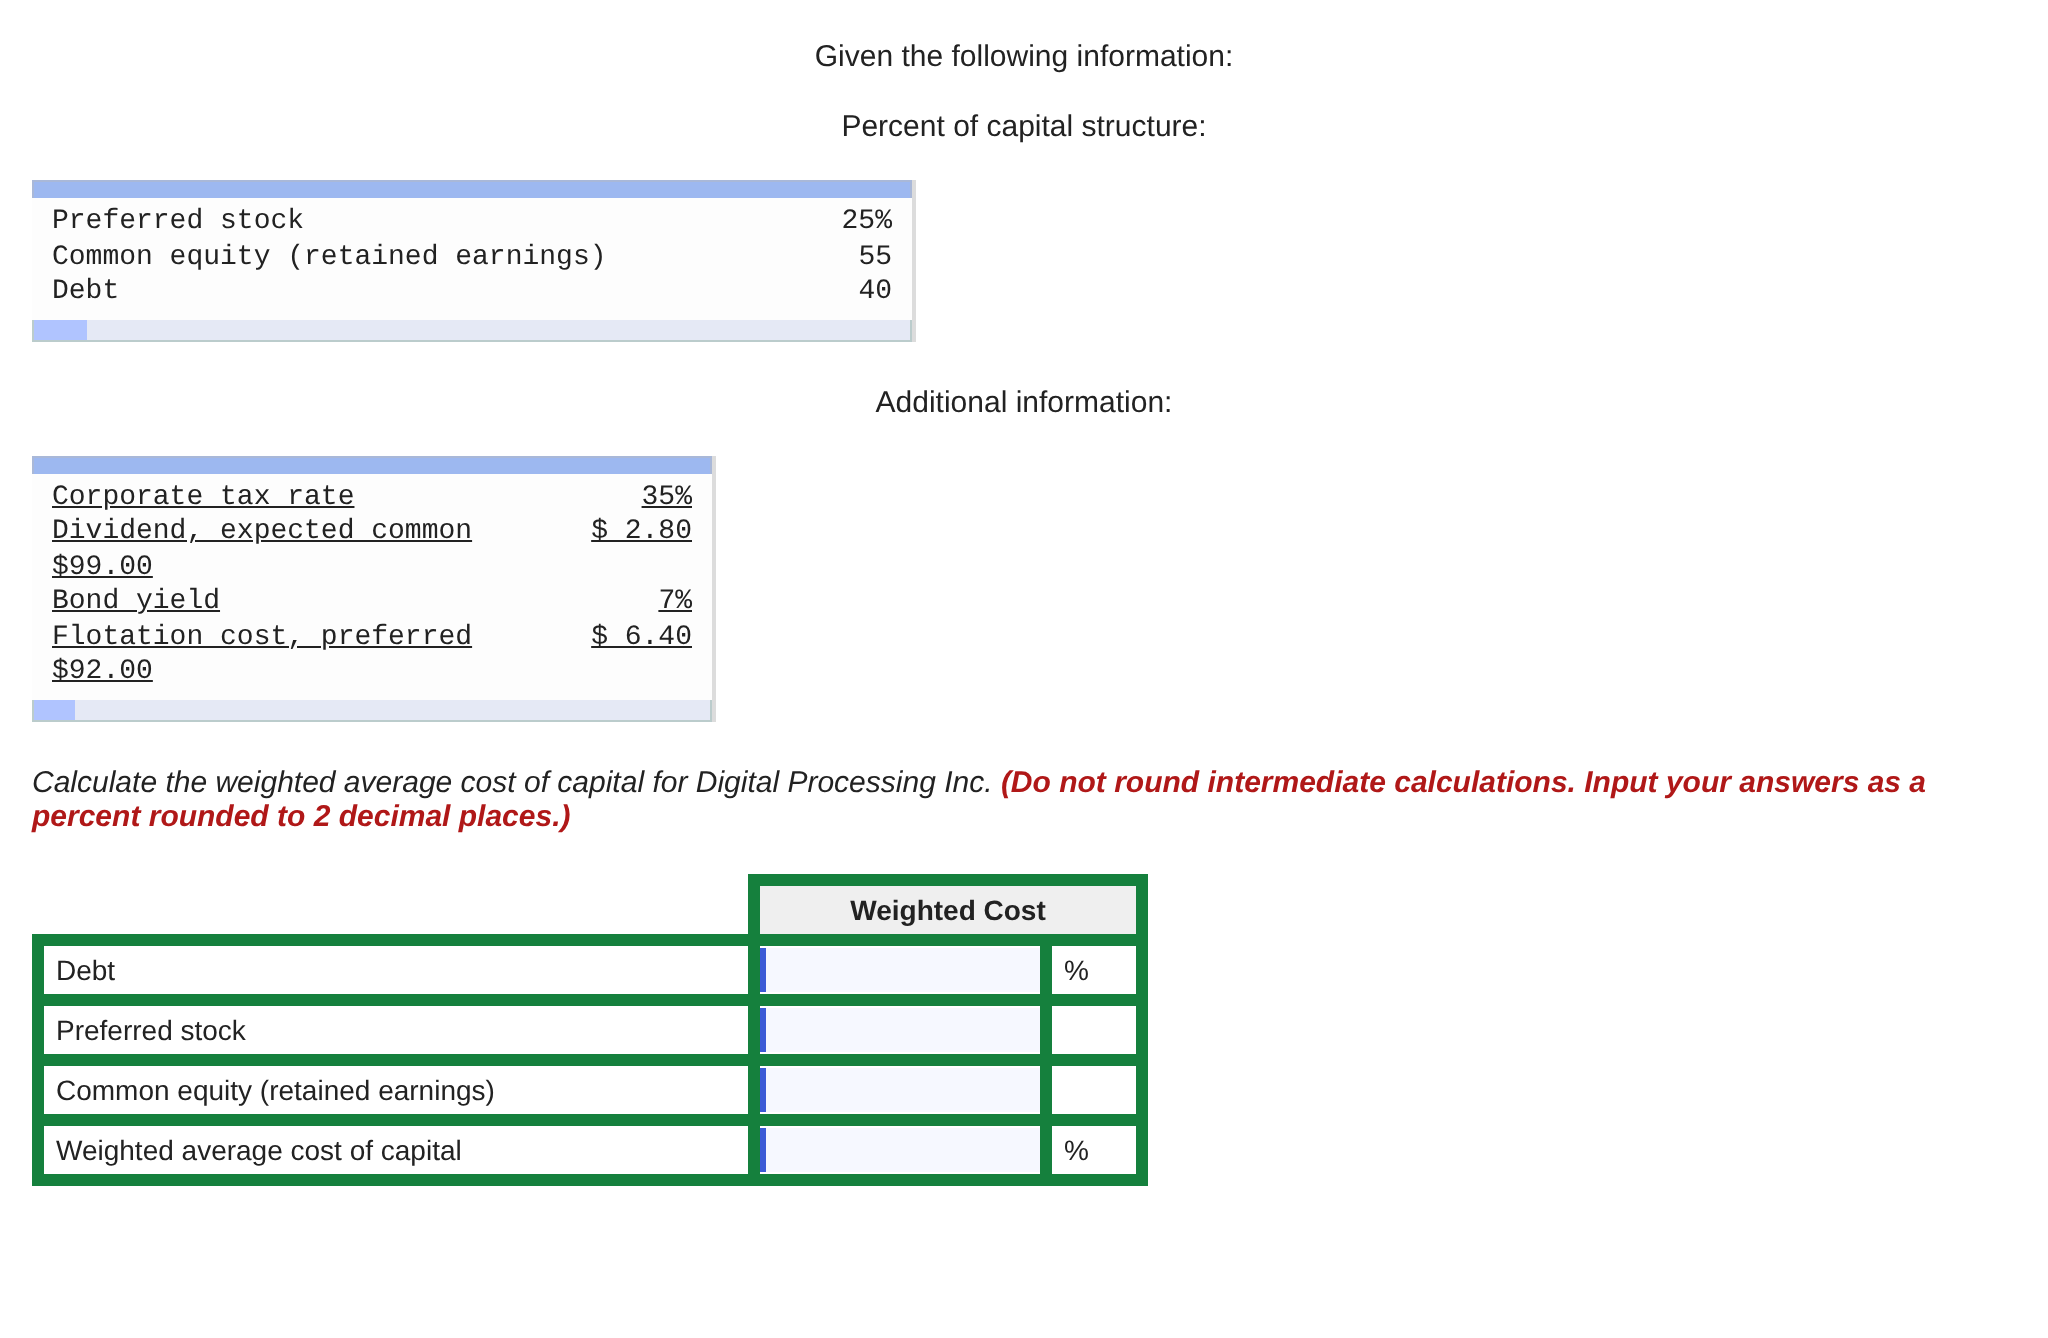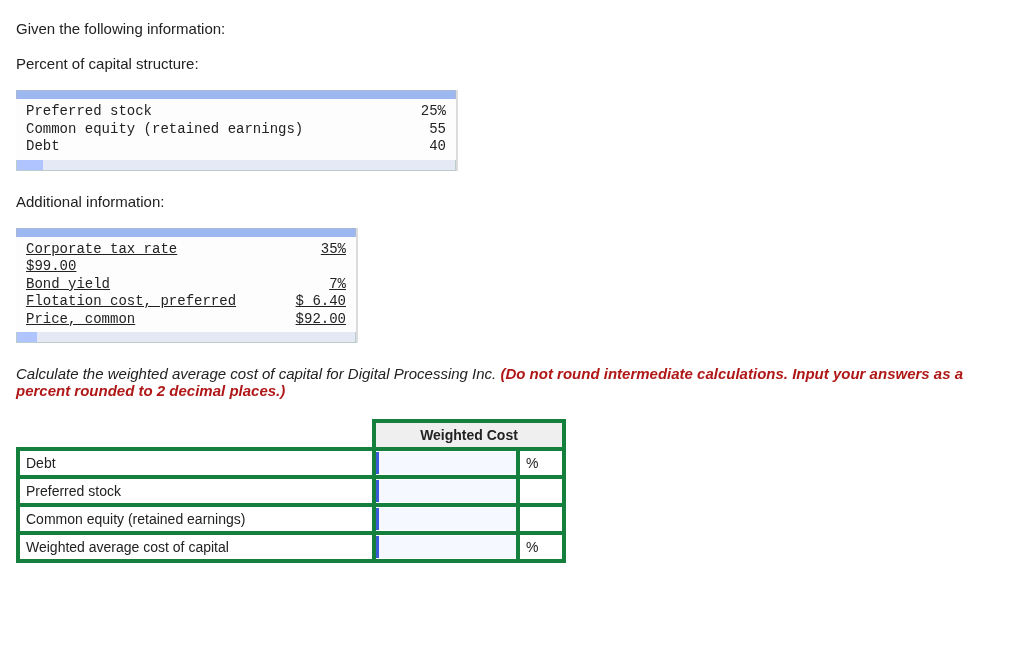--- a/index.html
+++ b/index.html
@@ -7,20 +7,21 @@
     font-size: 15px;
     color: #222;
     margin: 0;
     padding: 20px 16px;
     background: #fff;
     width: 1024px;
     box-sizing: border-box;
   }
   .prompt-text {
     margin: 0 0 18px 0;
+    text-align: center;
   }
   .mono-block {
     background: #fdfdfd;
     border-right: 2px solid #dcdcdc;
     box-shadow: inset 0 -2px 0 #dcdcdc, inset 0 2px 0 #b9c6e0;
     margin: 10px 0 22px 0;
     width: 440px;
   }
   .mono-block.narrow {
     width: 340px;
@@ -61,21 +62,21 @@
   }
   .red {
     color: #b01818;
     font-weight: bold;
   }
   table.answer {
     border-collapse: collapse;
     margin-top: 6px;
   }
   table.answer th, table.answer td {
-    border: 4px solid #15803d;
+    border: 6px solid #15803d;
     font-size: 14px;
     padding: 2px 6px;
     text-align: left;
     height: 20px;
   }
   table.answer th {
     background: #efefef;
     font-weight: bold;
     text-align: center;
   }
@@ -130,32 +131,35 @@
 <p class="prompt-text">Additional information:</p>
 
 <div class="mono-block narrow">
   <div class="scroll-hint-top"></div>
   <div class="mono">
     <div class="mono-row">
       <span class="mono-label">Corporate tax rate</span>
       <span class="mono-val">35%</span>
     </div>
     <div class="mono-row">
+      <span class="mono-label">Dividend, expected common</span>
+      <span class="mono-val">$ 2.80</span>
+    </div>
+    <div class="mono-row">
       <span class="mono-val">$99.00</span>
     </div>
     <div class="mono-row">
       <span class="mono-label">Bond yield</span>
       <span class="mono-val">7%</span>
     </div>
     <div class="mono-row">
       <span class="mono-label">Flotation cost, preferred</span>
       <span class="mono-val">$ 6.40</span>
     </div>
     <div class="mono-row">
-      <span class="mono-label">Price, common</span>
       <span class="mono-val">$92.00</span>
     </div>
   </div>
   <div class="scroll-hint"></div>
 </div>
 
 <p class="instr">
   <span>Calculate the weighted average cost of capital for Digital Processing Inc. </span><span class="red">(Do not round intermediate calculations. Input your answers as a percent rounded to 2 decimal places.)</span>
 </p>
 

